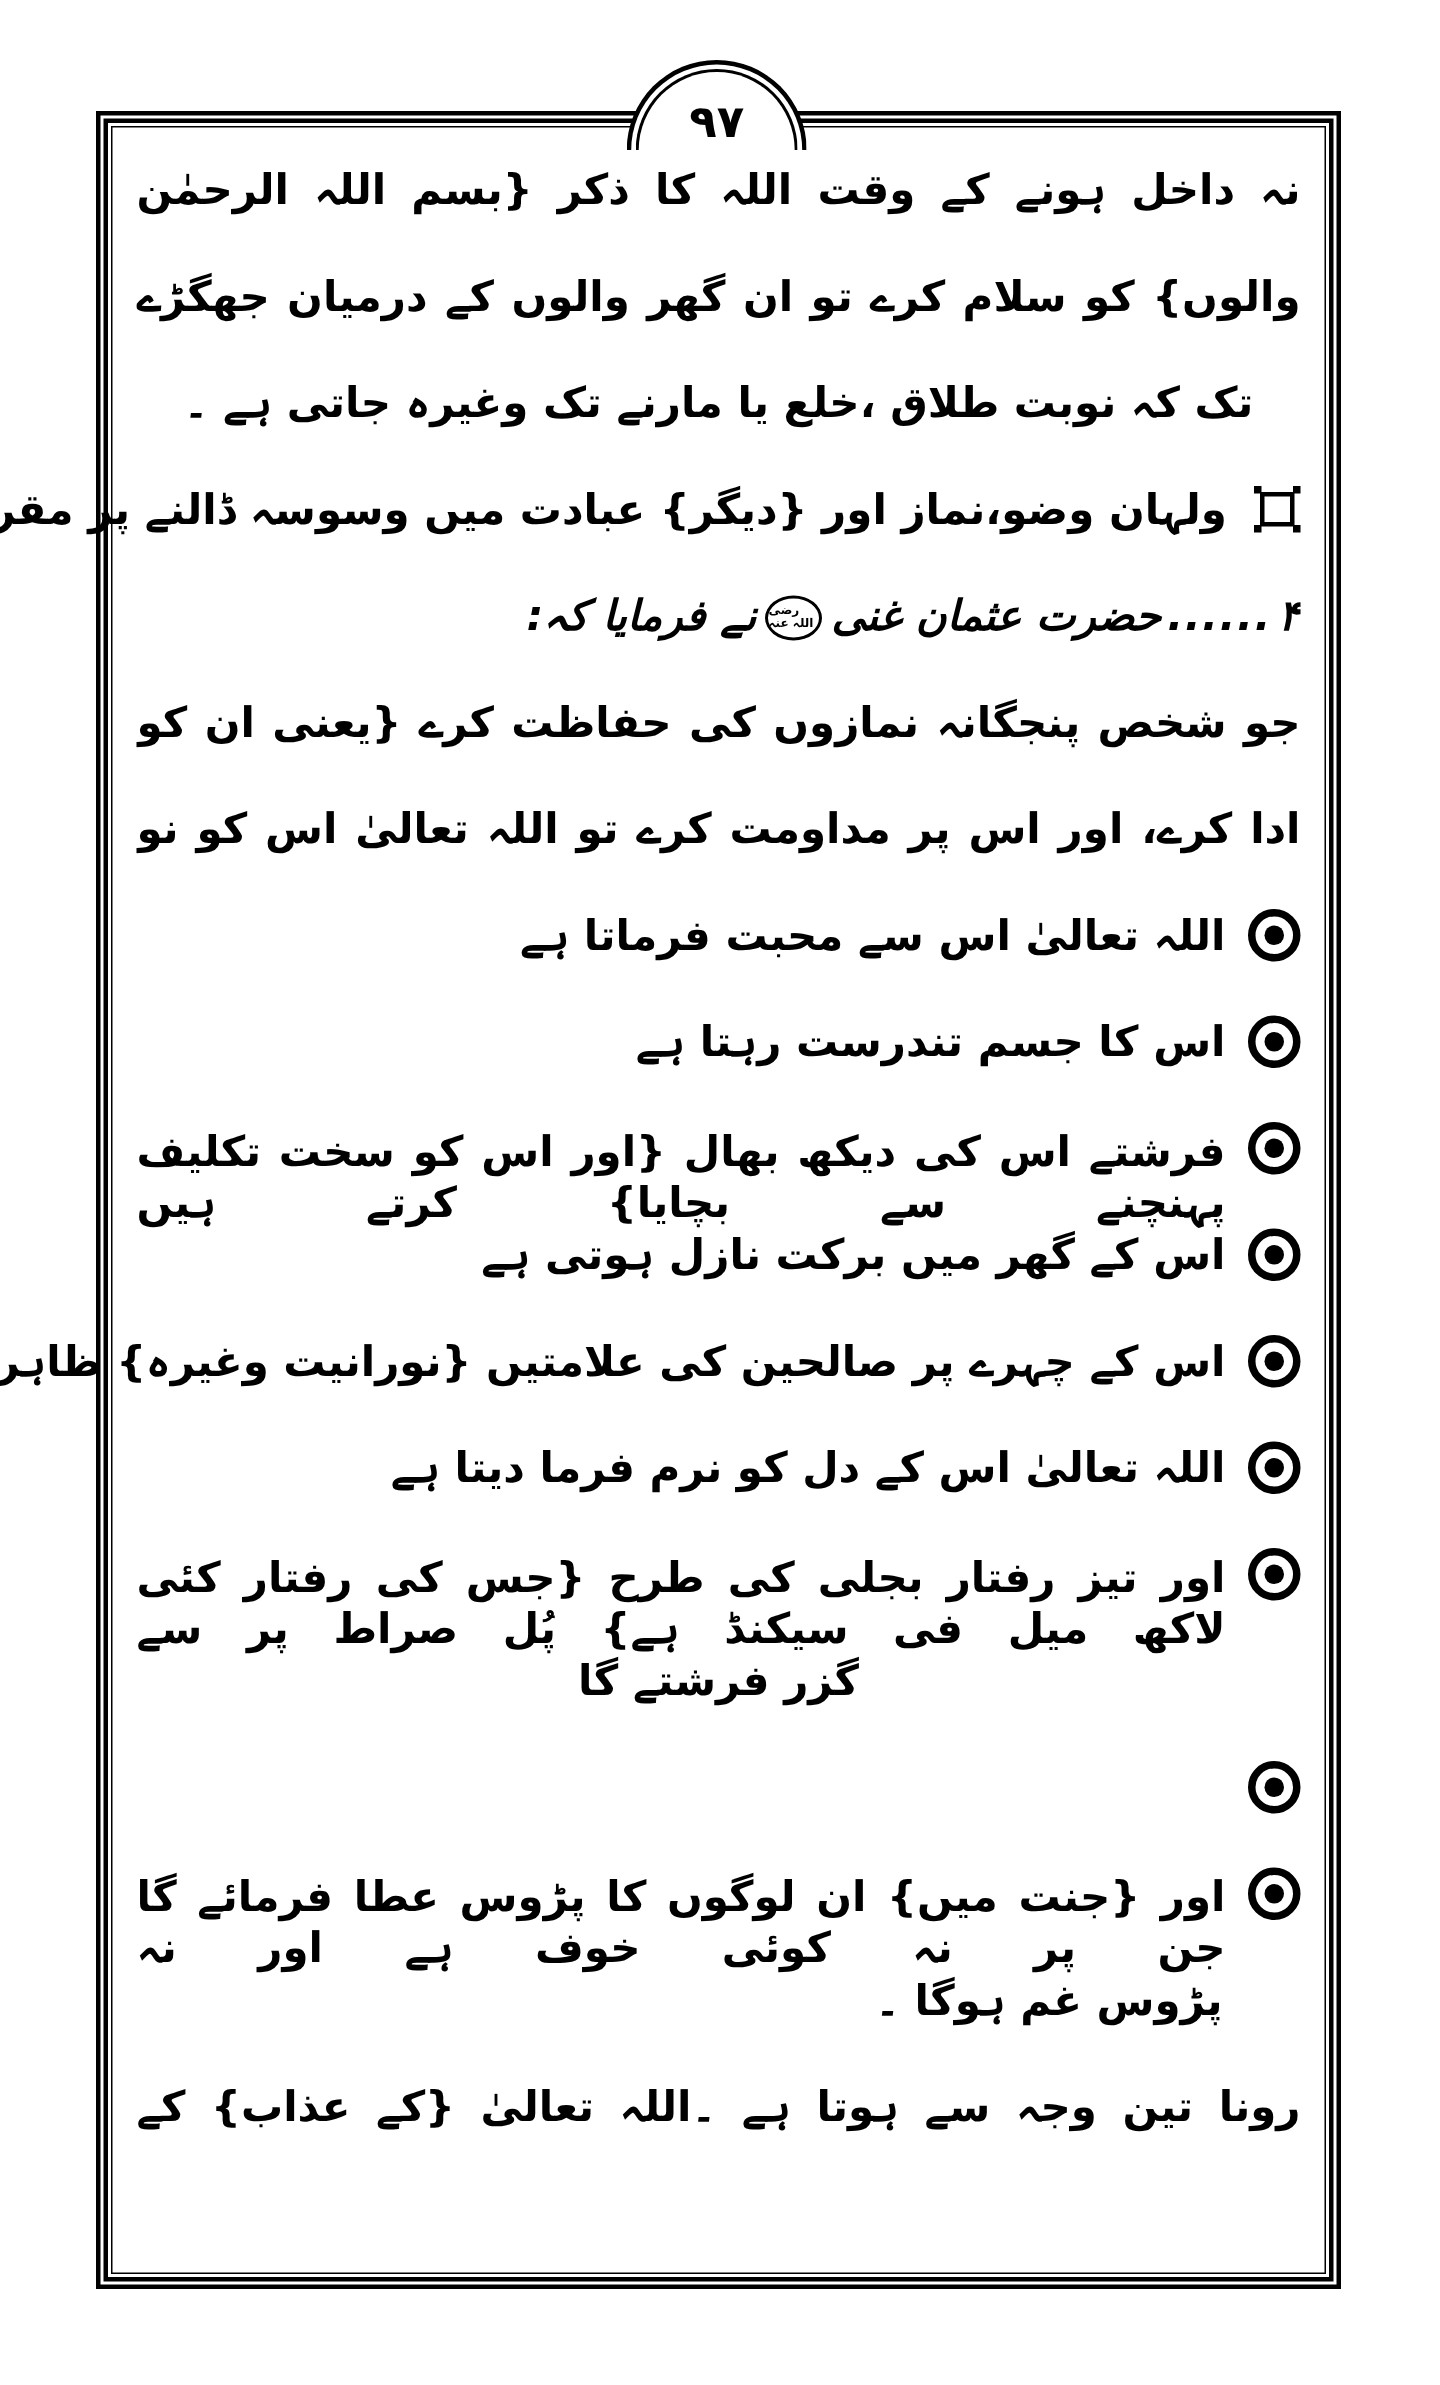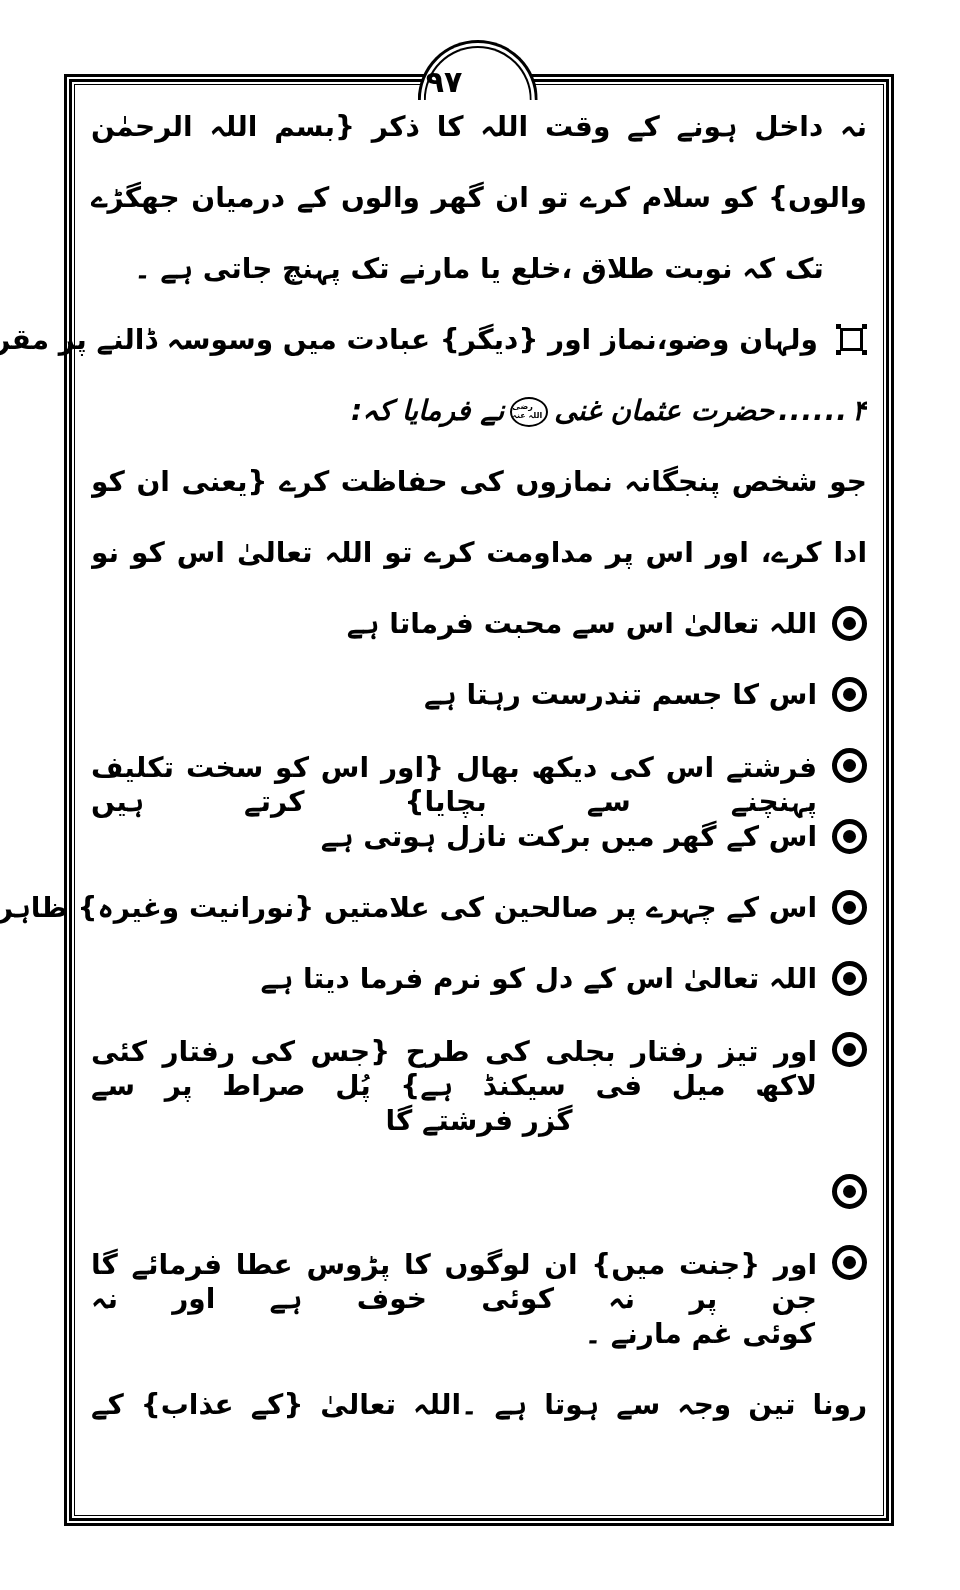--- a/index.html
+++ b/index.html
@@ -14,21 +14,21 @@
   .f2 { position: absolute; inset: 2px; border: 3px solid #000; }
   .f3 { position: absolute; inset: 2px; border: 1px solid #000; }
 
   .content { position: absolute; inset: 0; padding: 6px 16px 0 16px; direction: rtl; }
 
   
   .bump { position: absolute; left: 50%; top: -37px; transform: translateX(-51%);
           width: 120px; height: 60px; background: #fff; z-index: 5;
           border: 3px solid #000; border-bottom: none; border-radius: 60px 60px 0 0; }
   .bump-in { position: absolute; inset: 3px 3px 0 3px; border: 2px solid #000; border-bottom: none;
-             border-radius: 55px 55px 0 0; display: flex; align-items: flex-end; }
+             border-radius: 55px 55px 0 0; display: flex; align-items: flex-end; justify-content: center; }
   .pgnum { font-size: 30px; font-weight: bold; padding-bottom: 1px; }
 
   .tline { height: 71px; line-height: 71px; font-size: 28px; font-weight: bold;
            direction: rtl; overflow: hidden; }
   .just   { text-align: justify; text-align-last: justify; }
   .center { text-align: center; }
   .heading{ text-align: right; }
   .cont-indent { text-align: right; padding-left: 0; padding-right: 52px; }
 
   .row { height: 71px; display: flex; direction: rtl; align-items: center; }
@@ -64,21 +64,21 @@
 <body>
 
 <div class="page">
   <div class="frame">
     <div class="f2">
       <div class="f3">
         <div class="content">
 
           <div class="tline just">نہ داخل ہونے کے وقت اللہ کا ذکر {بسم اللہ الرحمٰن الرحیم} کرے اور نہ {گھر</div>
           <div class="tline just">والوں} کو سلام کرے تو ان گھر والوں کے درمیان جھگڑے ڈالتا ہے ۔ یہاں</div>
-          <div class="tline center">تک کہ نوبت طلاق ،خلع یا مارنے تک پہنچ جاتی ہے ۔</div>
+          <div class="tline center">تک کہ نوبت طلاق ،خلع یا مارنے تک وغیرہ جاتی ہے ۔</div>
 
           <div class="row">
             <span class="sq">
               <i class="d d1"></i>
                 <i class="d d2"></i>
                 <i class="d d3"></i>
                 <i class="d d4"></i>
             </span>
             <span class="btext">ولہان وضو،نماز اور {دیگر} عبادت میں وسوسہ ڈالنے پر مقرر ہے ۔</span>
           </div>
@@ -138,21 +138,21 @@
             <span class="bdot">
                 <i></i>
               </span>
           </div>
           <div class="row">
             <span class="bdot">
                 <i></i>
               </span>
             <span class="btext grow-just">اور {جنت میں} ان لوگوں کا پڑوس عطا فرمائے گا جن پر نہ کوئی خوف ہے اور نہ</span>
           </div>
-          <div class="tline cont-indent">کوئی غم مارنے ۔</div>
+          <div class="tline cont-indent">پڑوس غم ہوگا ۔</div>
 
 
           <div class="tline just">رونا تین وجہ سے ہوتا ہے ۔اللہ تعالیٰ {کے عذاب} کے خوف سے {رونا}،</div>
 
         </div>
       </div>
     </div>
 
     <div class="bump">
       <div class="bump-in">

